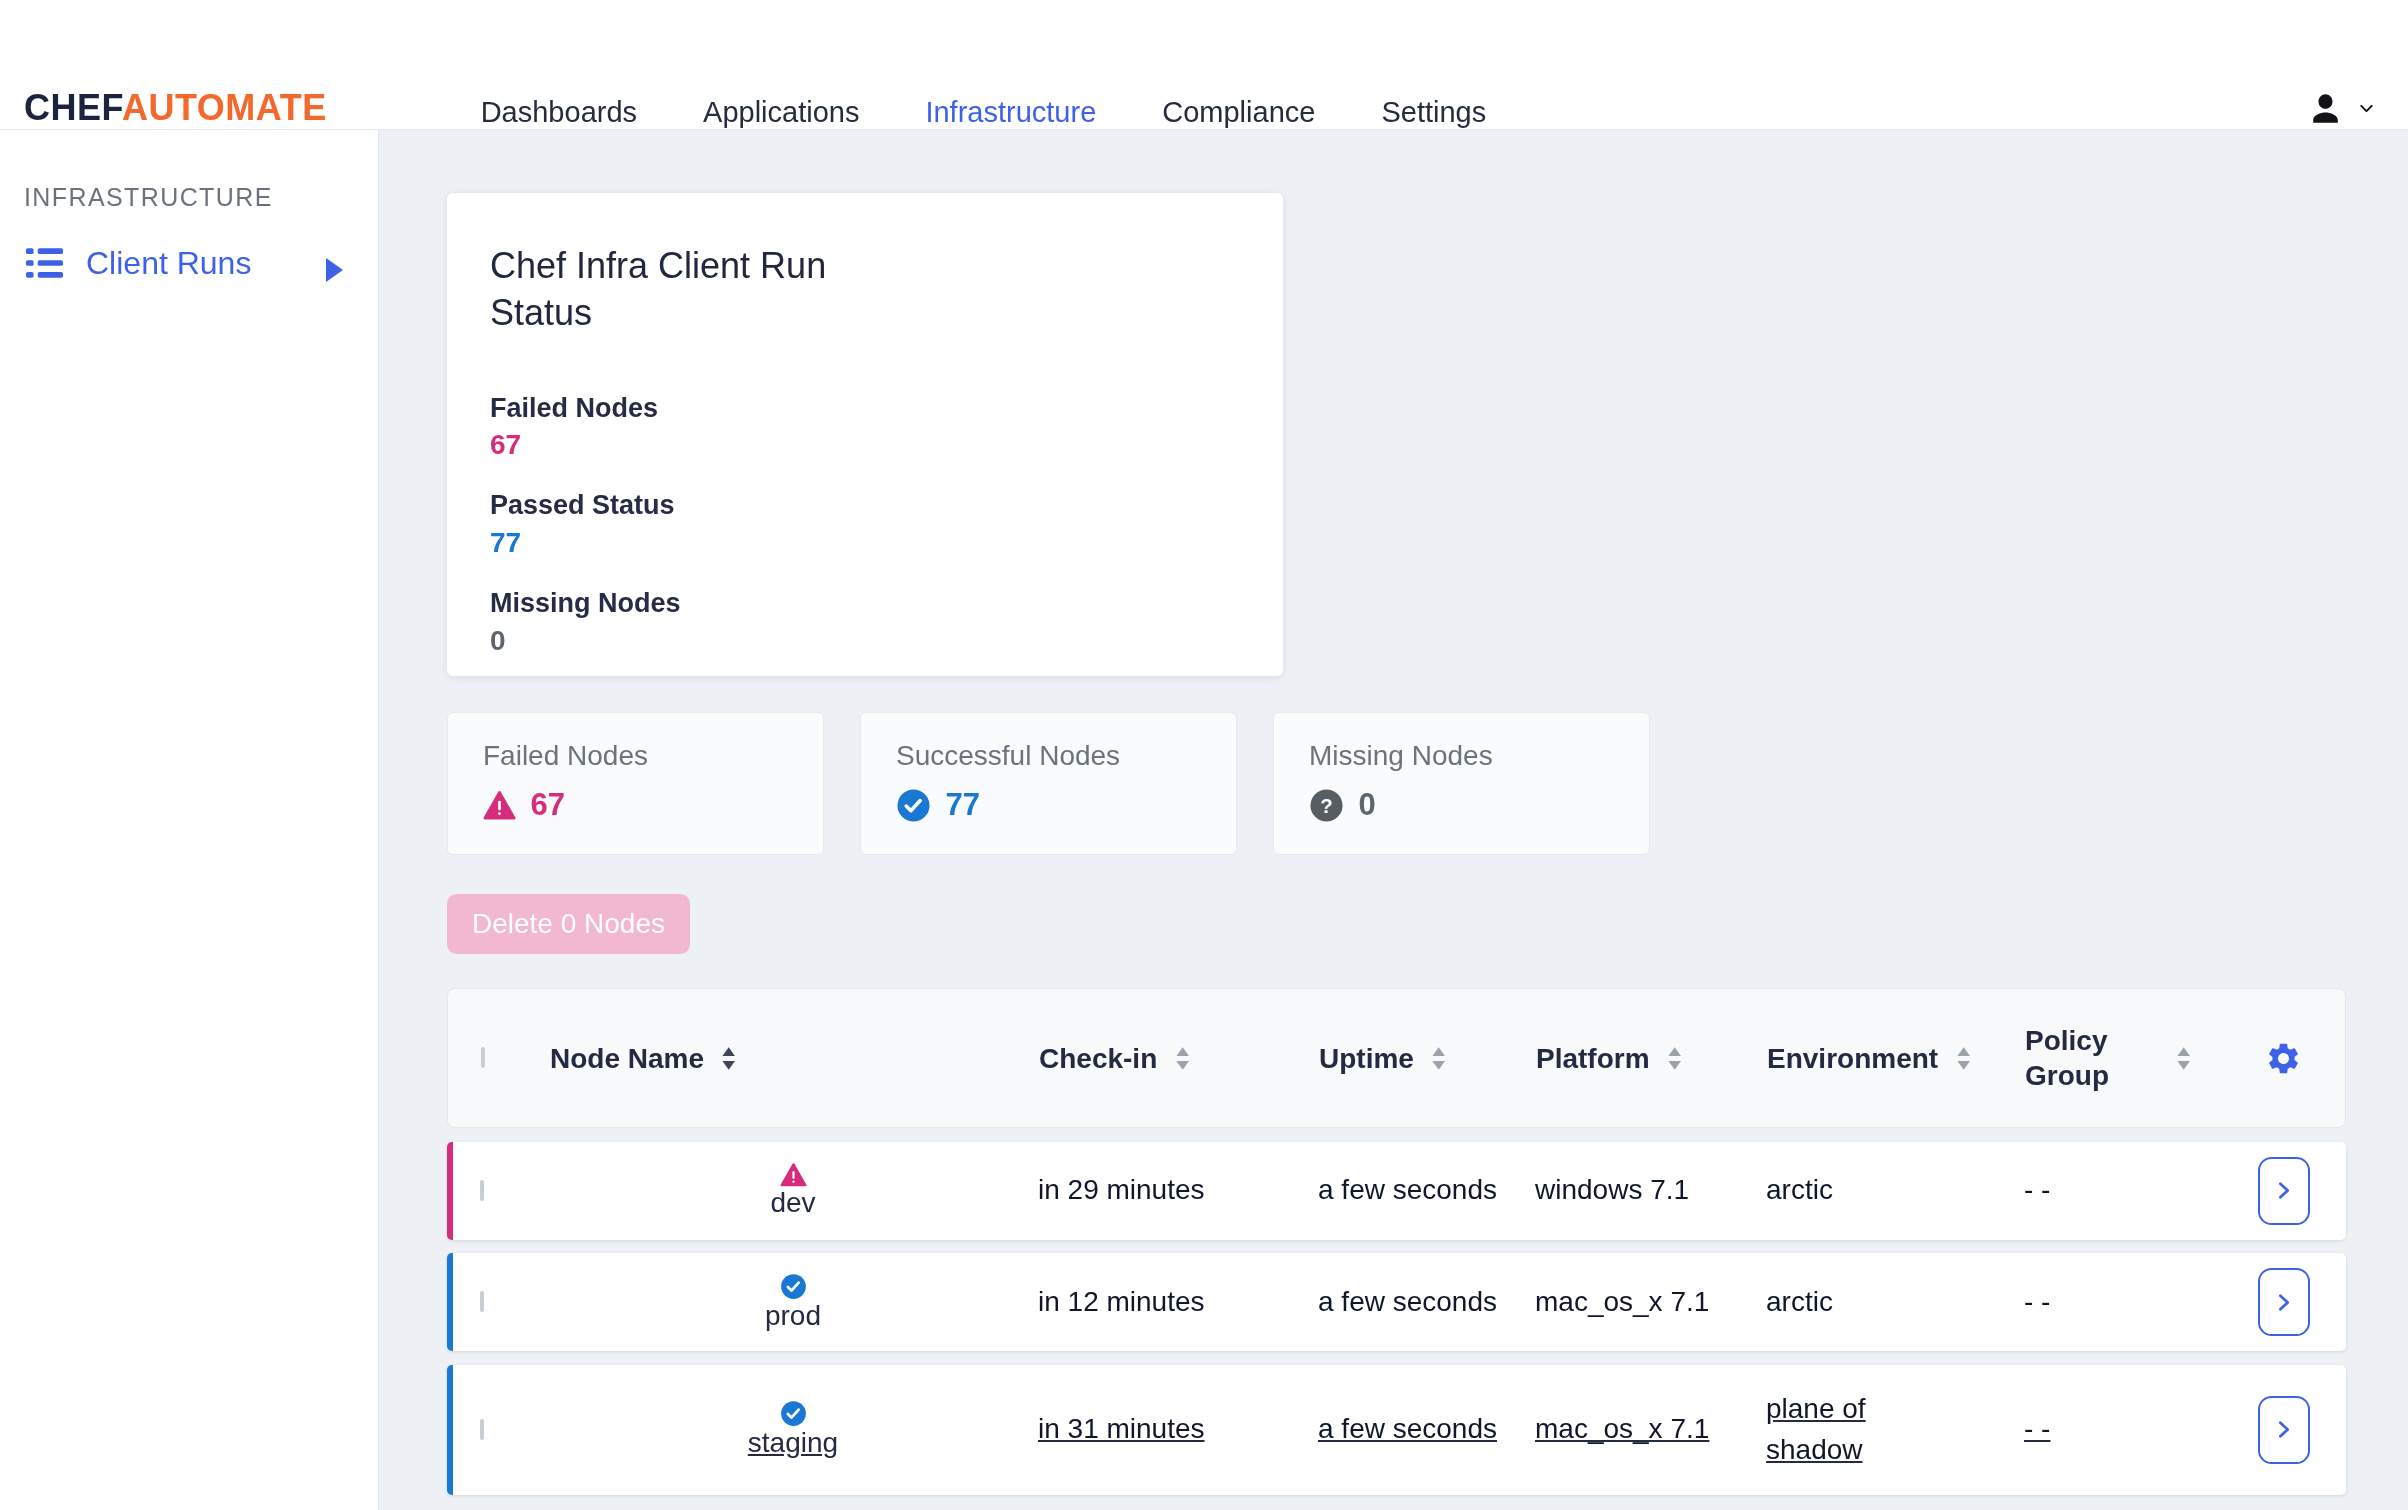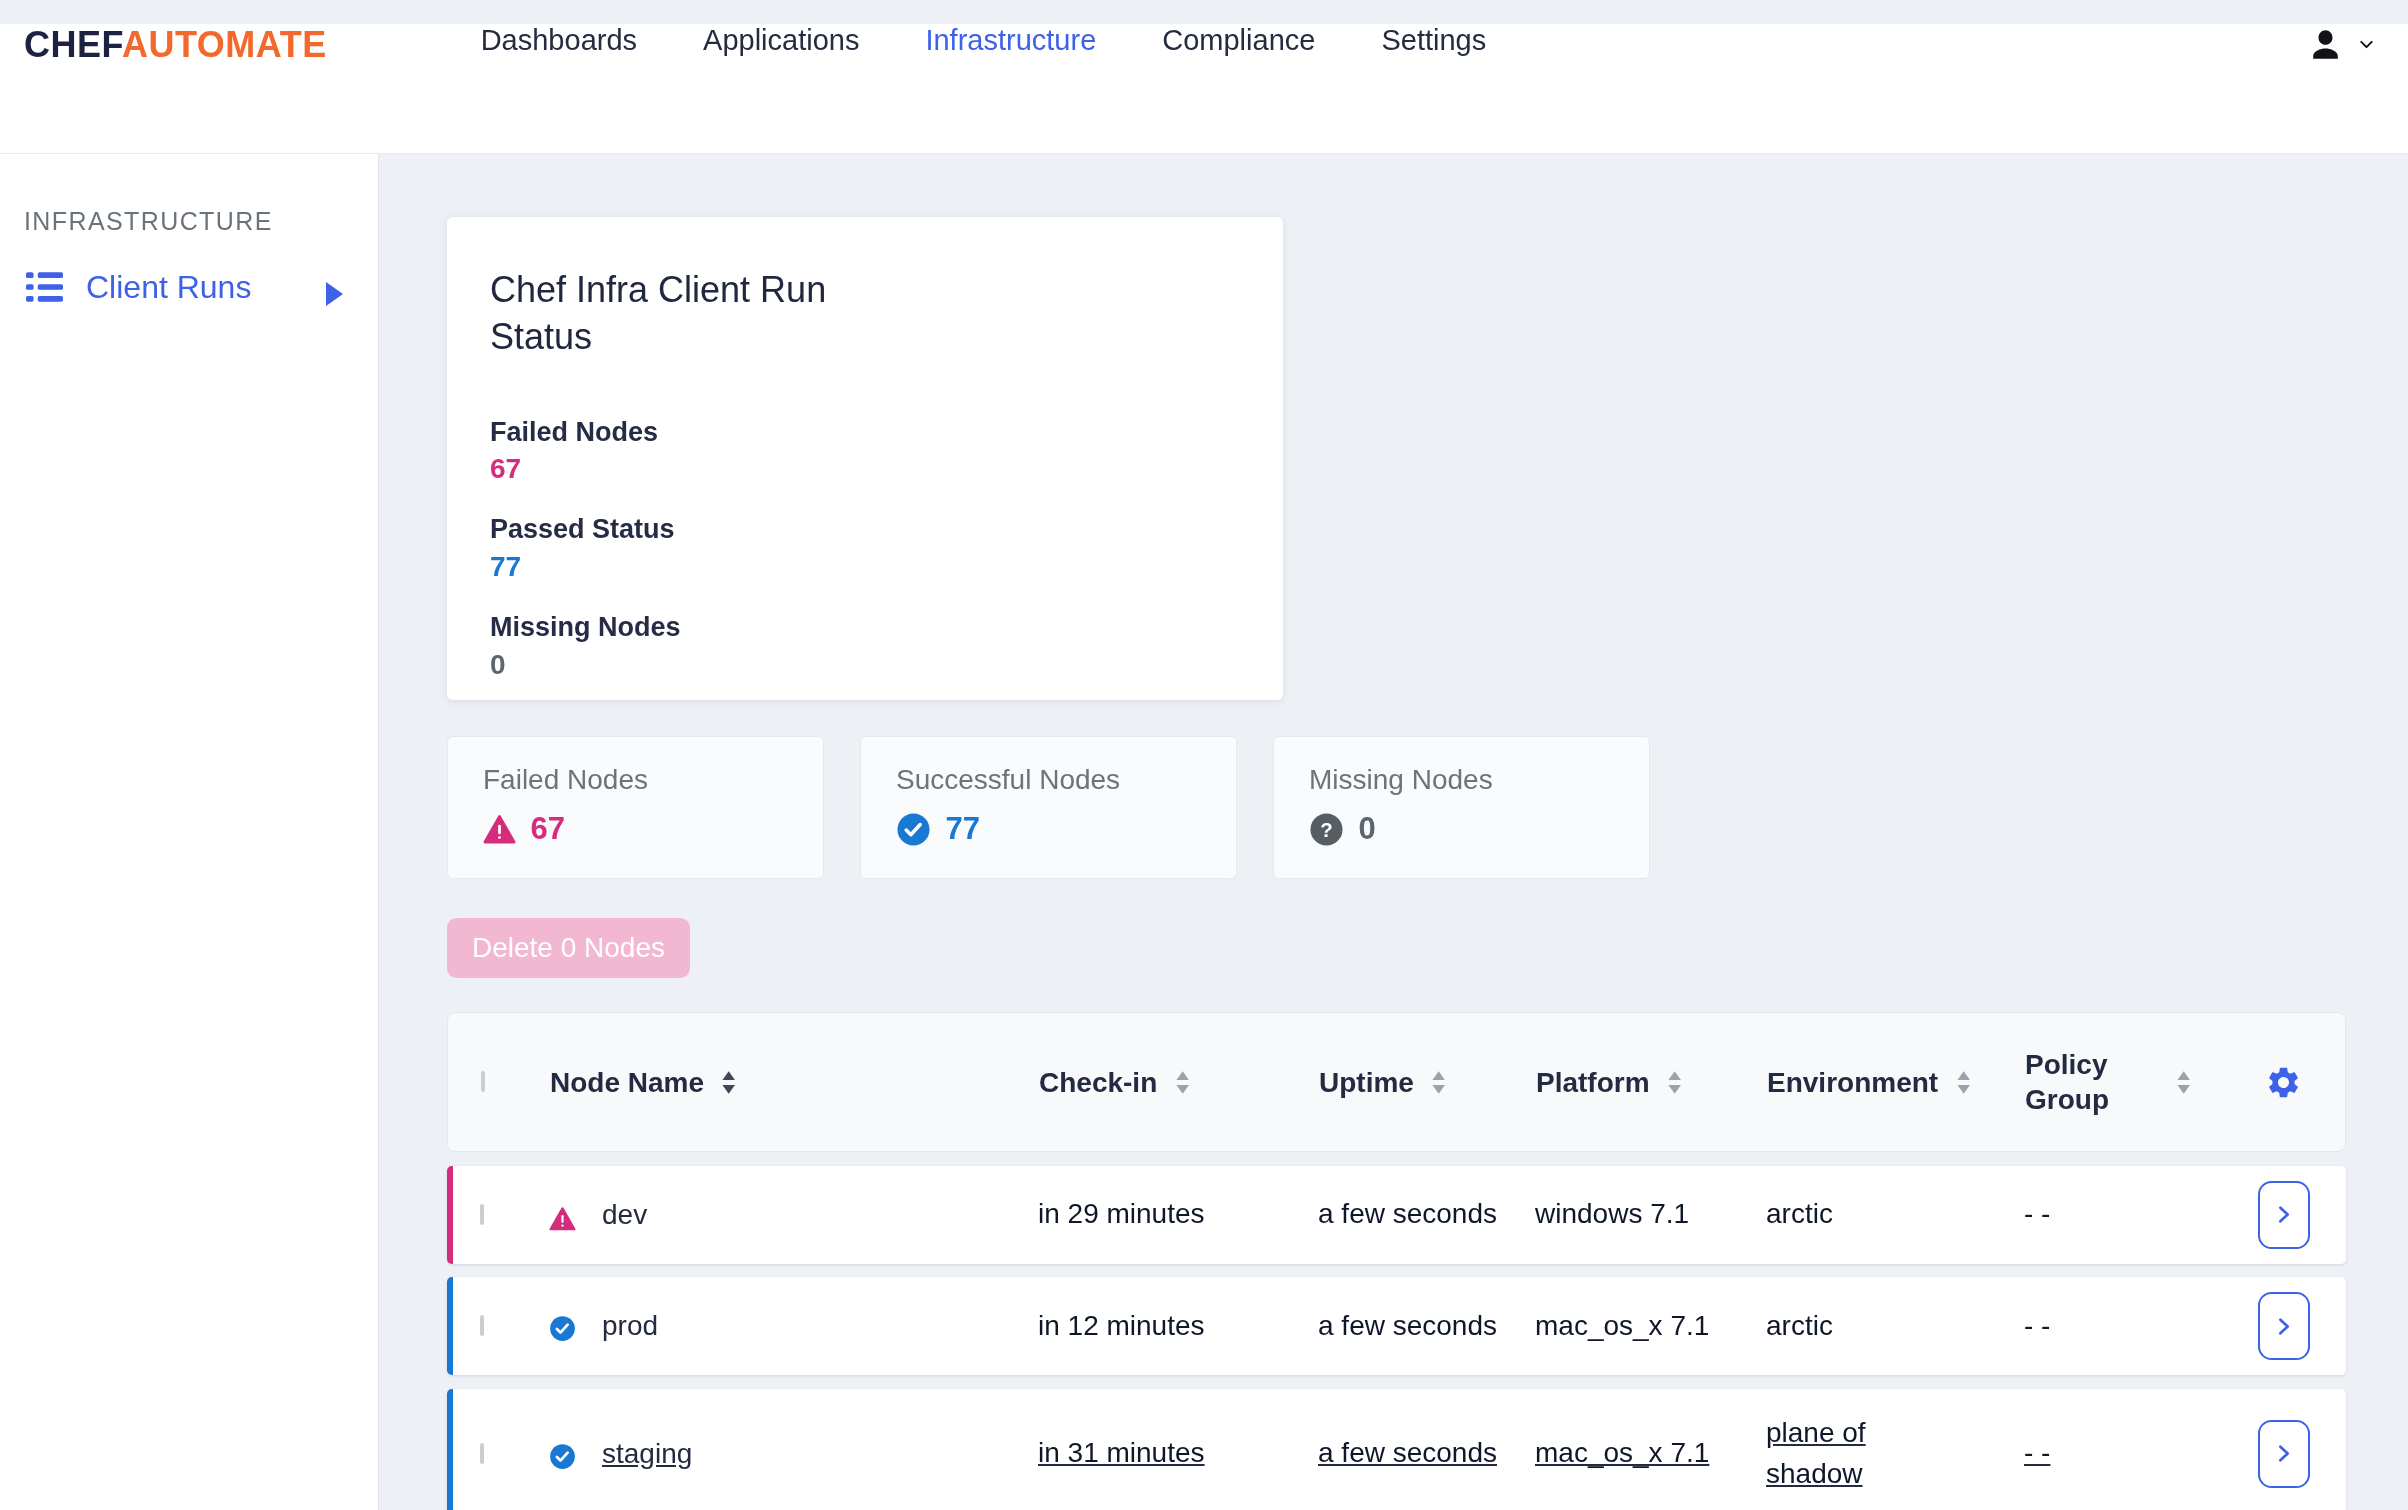--- a/index.html
+++ b/index.html
@@ -10,21 +10,21 @@
     color: #242a41;
     overflow: hidden;
   }
   .app { width: 2408px; height: 1510px; display: flex; flex-direction: column; }
 
   
   .topnav {
     height: 130px; flex: 0 0 130px;
     background: #ffffff;
     border-bottom: 1px solid #e5e8ec;
-    display: flex; align-items: flex-start; margin-top: 24px;
+    display: flex; align-items: flex-end;
   }
   .logo { margin-left: 24px; font-size: 36px; font-weight: 800; letter-spacing: 0.5px; white-space: nowrap; }
   .logo .chef { color: #1b2341; }
   .logo .automate { color: #f3682c; }
   .navlinks { display: flex; align-items: center; margin-left: 154px; gap: 66px; }
   .navlink { font-size: 29px; color: #262c3f; cursor: pointer; text-decoration: none; }
   .navlink.active { color: #3d62e8; }
   .user-menu { margin-left: auto; margin-right: 31px; display: flex; align-items: center; gap: 9.7px; cursor: pointer; }
 
   
@@ -128,21 +128,21 @@
     box-shadow: 0 1px 2.9px rgba(90,100,120,.18);
     position: relative;
   }
   .trow::before {
     content: ""; position: absolute; left: 0; top: 0; bottom: 0; width: 5.8px;
     border-radius: 4.8px 0 0 4.8px;
   }
   .trow.failed::before  { background: #d62c7d; }
   .trow.success::before { background: #1979d2; }
   .trow.tall { min-height: 130px; text-decoration: underline; }
-  .name-cell { display: flex; align-items: flex-end; }
+  .name-cell { display: flex; align-items: center; flex-direction: column; }
   .name-cell .status-icon { margin-left: 27px; flex: 0 0 auto; display: inline-flex; }
   .name-cell .node-name { margin-left: 26px; font-size: 28px; color: #242a41; }
   .cell { font-size: 28px; color: #0f172a; line-height: 1.45; }
   .cell.env { max-width: 164px; }
   .action-cell { display: flex; justify-content: center; }
   .row-open-btn {
     width: 52px; height: 68px; border-radius: 13.5px;
     background: #fff; border: 2.9px solid #3d62e8;
     display: flex; align-items: center; justify-content: center; cursor: pointer;
   }

